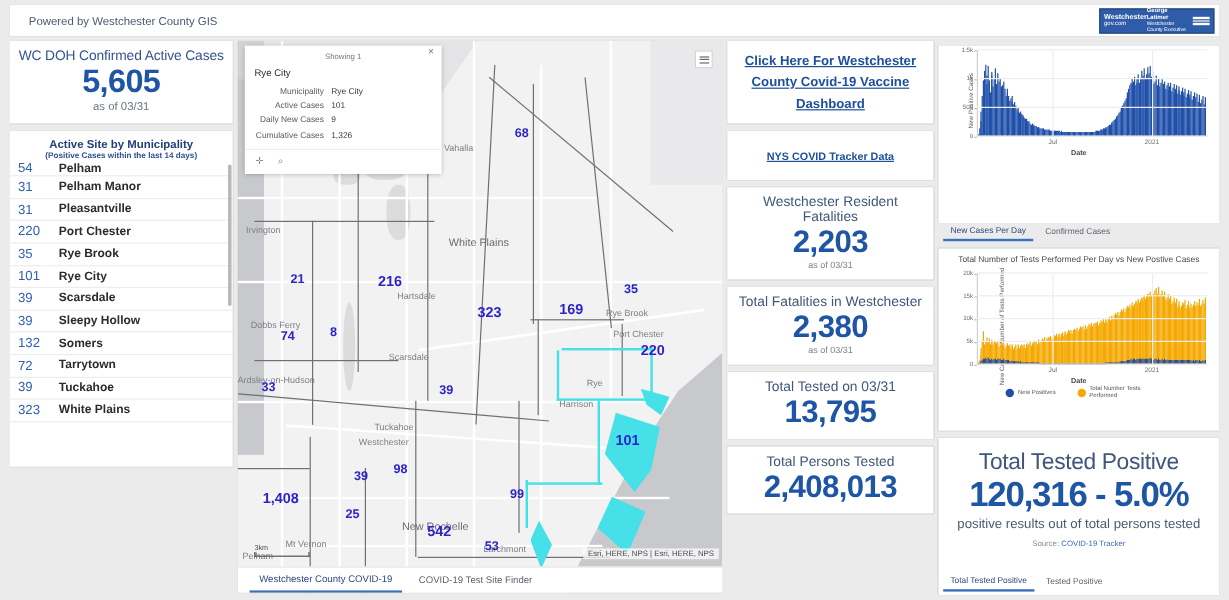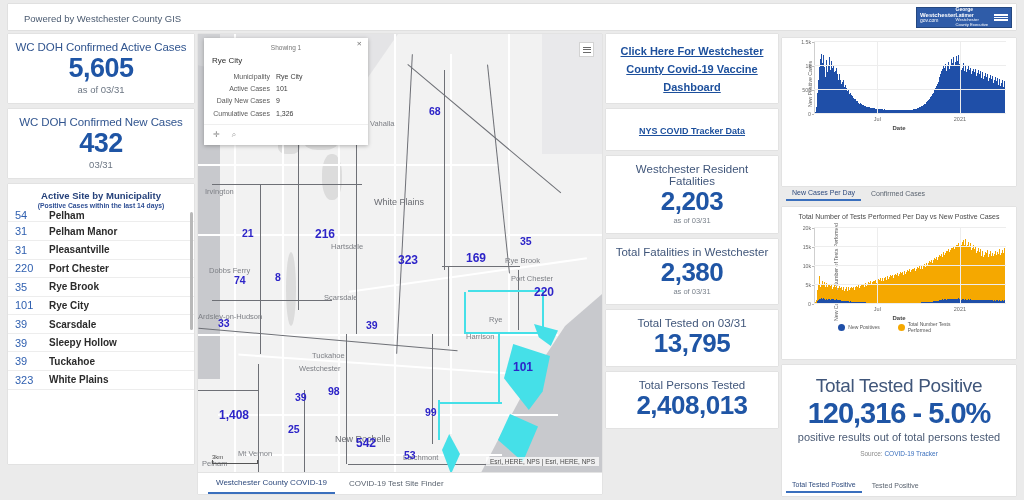--- a/index.html
+++ b/index.html
@@ -197,25 +197,20 @@
         </div>
     </div>
   </div>
 
   <div class="left-col">
     <div class="kpi-card">
       <div class="kpi-title">WC DOH Confirmed Active Cases</div>
       <div class="kpi-value">5,605</div>
       <div class="kpi-sub">as of 03/31</div>
     </div>
-    <div class="kpi-card">
-      <div class="kpi-title">WC DOH Confirmed New Cases</div>
-      <div class="kpi-value">432</div>
-      <div class="kpi-sub">03/31</div>
-    </div>
 
     <div class="muni-card">
       <div class="muni-head">
         <h4>Active Site by Municipality</h4>
         <p>(Positive Cases within the last 14 days)</p>
       </div>
       <div class="muni-list" id="muni-list">
           <div class="muni-row">
             <span class="muni-num">54</span>
             <span class="muni-name">Pelham</span>
@@ -240,20 +235,28 @@
             <span class="muni-num">101</span>
             <span class="muni-name">Rye City</span>
           </div>
           <div class="muni-row">
             <span class="muni-num">39</span>
             <span class="muni-name">Scarsdale</span>
           </div>
           <div class="muni-row">
             <span class="muni-num">39</span>
             <span class="muni-name">Sleepy Hollow</span>
+          </div>
+          <div class="muni-row">
+            <span class="muni-num">132</span>
+            <span class="muni-name">Somers</span>
+          </div>
+          <div class="muni-row">
+            <span class="muni-num">72</span>
+            <span class="muni-name">Tarrytown</span>
           </div>
           <div class="muni-row">
             <span class="muni-num">39</span>
             <span class="muni-name">Tuckahoe</span>
           </div>
           <div class="muni-row">
             <span class="muni-num">323</span>
             <span class="muni-name">White Plains</span>
           </div>
         </div>

